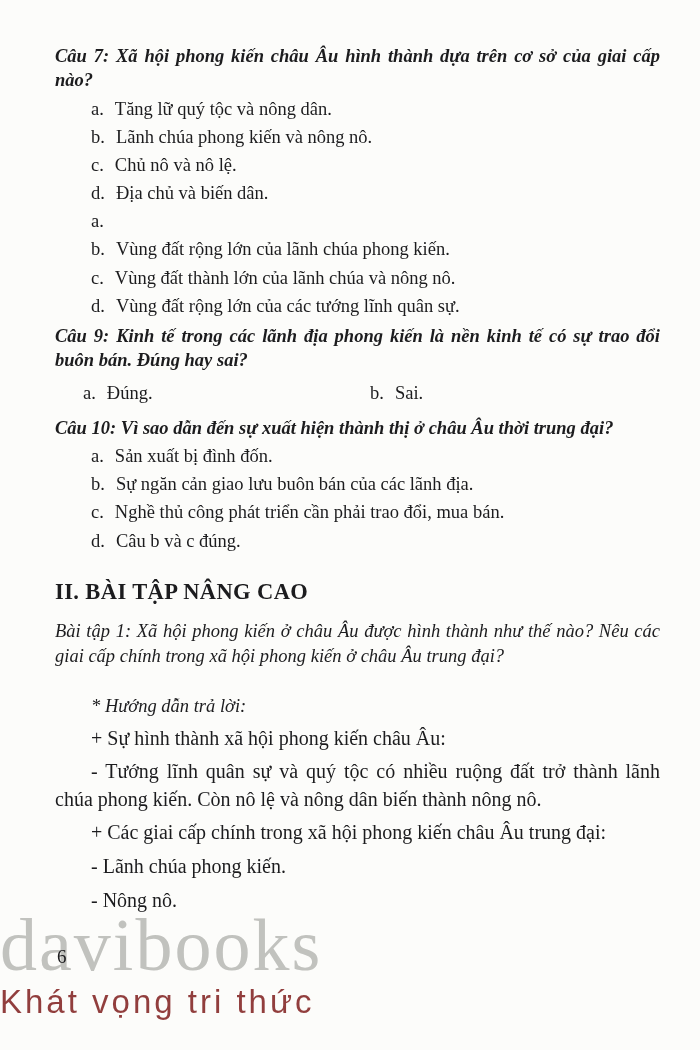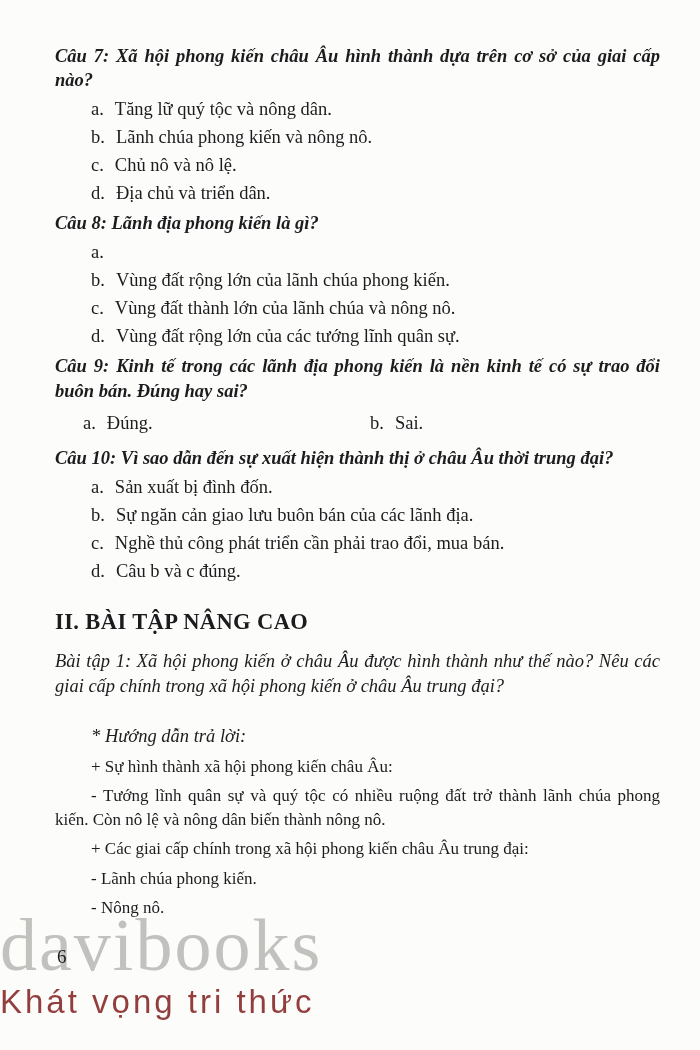--- a/index.html
+++ b/index.html
@@ -33,21 +33,21 @@
     font-weight:normal; font-style:italic;
     font-size:18.5px; line-height:1.35;
     text-align:justify;
     margin:0 0 25px 0;
   }
   .guide-label {
     font-style:italic; font-size:18.5px; line-height:1.35;
     text-indent:36px; margin:4px 0 6px 0;
   }
   .para {
-    font-size:17px; line-height:1.38;
+    font-size:20px; line-height:1.38;
     text-align:justify; text-indent:36px;
     margin:6px 0;
   }
   .page-number {
     position:absolute; left:57px; top:946px;
     font-size:19px;
   }
   .watermark {
     position:absolute; left:0; right:0; top:908px;
     pointer-events:none;
@@ -84,27 +84,26 @@
         <p class="option">
             <span class="opt-letter">b.</span>
             <span class="opt-text">Lãnh chúa phong kiến và nông nô.</span>
           </p>
         <p class="option">
             <span class="opt-letter">c.</span>
             <span class="opt-text">Chủ nô và nô lệ.</span>
           </p>
         <p class="option">
             <span class="opt-letter">d.</span>
-            <span class="opt-text">Địa chủ và triển dân.</span>
+            <span class="opt-text">Địa chủ và biến dân.</span>
           </p>
       </div>
     </article>
 
     <article class="question">
-      <p class="q-title"><span class="q-label">Câu 8:</span> <span>Lãnh địa phong kiến là gì?</span></p>
       <div class="options">
         <p class="option">
             <span class="opt-letter">a.</span>
           </p>
         <p class="option">
             <span class="opt-letter">b.</span>
             <span class="opt-text">Vùng đất rộng lớn của lãnh chúa phong kiến.</span>
           </p>
         <p class="option">
             <span class="opt-letter">c.</span>

